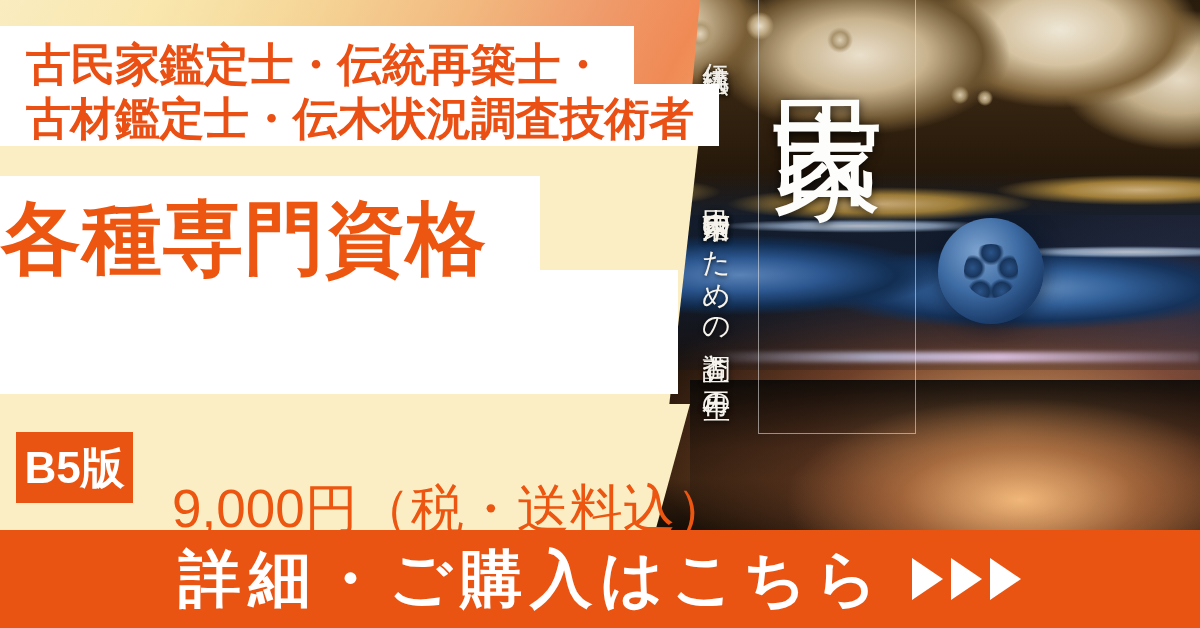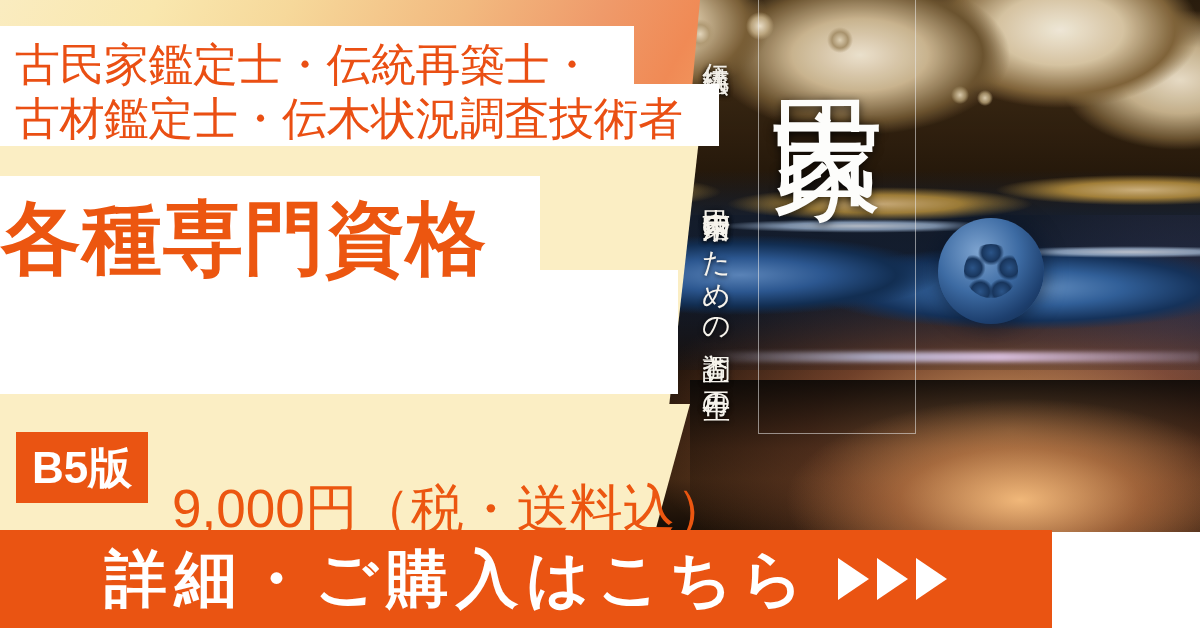--- a/index.html
+++ b/index.html
@@ -171,22 +171,22 @@
   
   .hdr-box-1 {
     position:absolute; left:0; top:26px; width:634px; height:58px;
     background:#ffffff;
   }
   .hdr-box-2 {
     position:absolute; left:0; top:84px; width:719px; height:62px;
     background:#ffffff;
   }
   .hdr-line {
-    position:absolute; left:15px;
-    font-size:45px; font-weight:400; color:#ea4f13;
+    position:absolute; left:26px;
+    font-size:45px; font-weight:700; color:#ea4f13;
     letter-spacing:-0.5px; white-space:nowrap;
     font-family:"Liberation Sans","DejaVu Sans",sans-serif;
   }
   .hdr-line-1 { top:35px; }
   .hdr-line-2 { top:89px; }
 
   
   .main-box-1 {
     position:absolute; left:0; top:176px; width:540px; height:114px;
     background:#ffffff;
@@ -200,40 +200,40 @@
     font-size:80px; font-weight:700; color:#ec5610;
     letter-spacing:1px; white-space:nowrap;
     font-family:"Liberation Sans","DejaVu Sans",sans-serif;
   }
   .main-line-1 { left:1px; top:186px; }
   .main-line-2 { left:168px; top:288px; }
 
   
   .badge {
     position:absolute; left:16px; top:432px;
-    width:132px; height:71px;
+    width:117px; height:71px;
     background:#ea5412;
     display:flex; align-items:center; justify-content:center;
   }
   .badge-text {
     font-size:44px; font-weight:700; color:#ffffff;
     letter-spacing:0px; line-height:1;
     font-family:"Liberation Sans","DejaVu Sans",sans-serif;
   }
   .price {
     position:absolute; left:172px; top:438px;
     font-size:53px; font-weight:400; color:#ec5610;
     white-space:nowrap; letter-spacing:0px;
     font-family:"Liberation Sans","DejaVu Sans",sans-serif;
     margin-top:36px;
   }
 
   
   .cta {
-    position:absolute; left:0; top:530px; width:1052px; height:98px;
+    position:absolute; left:0; top:530px; width:1200px; height:98px;
     background:#ea5412;
     display:flex; align-items:center; justify-content:center;
     gap:26px;
   }
   .cta-text {
     font-size:62px; font-weight:700; color:#ffffff;
     letter-spacing:8px; white-space:nowrap;
     font-family:"Liberation Sans","DejaVu Sans",sans-serif;
   }
   .cta-arrows { display:flex; gap:8px; align-items:center; }

